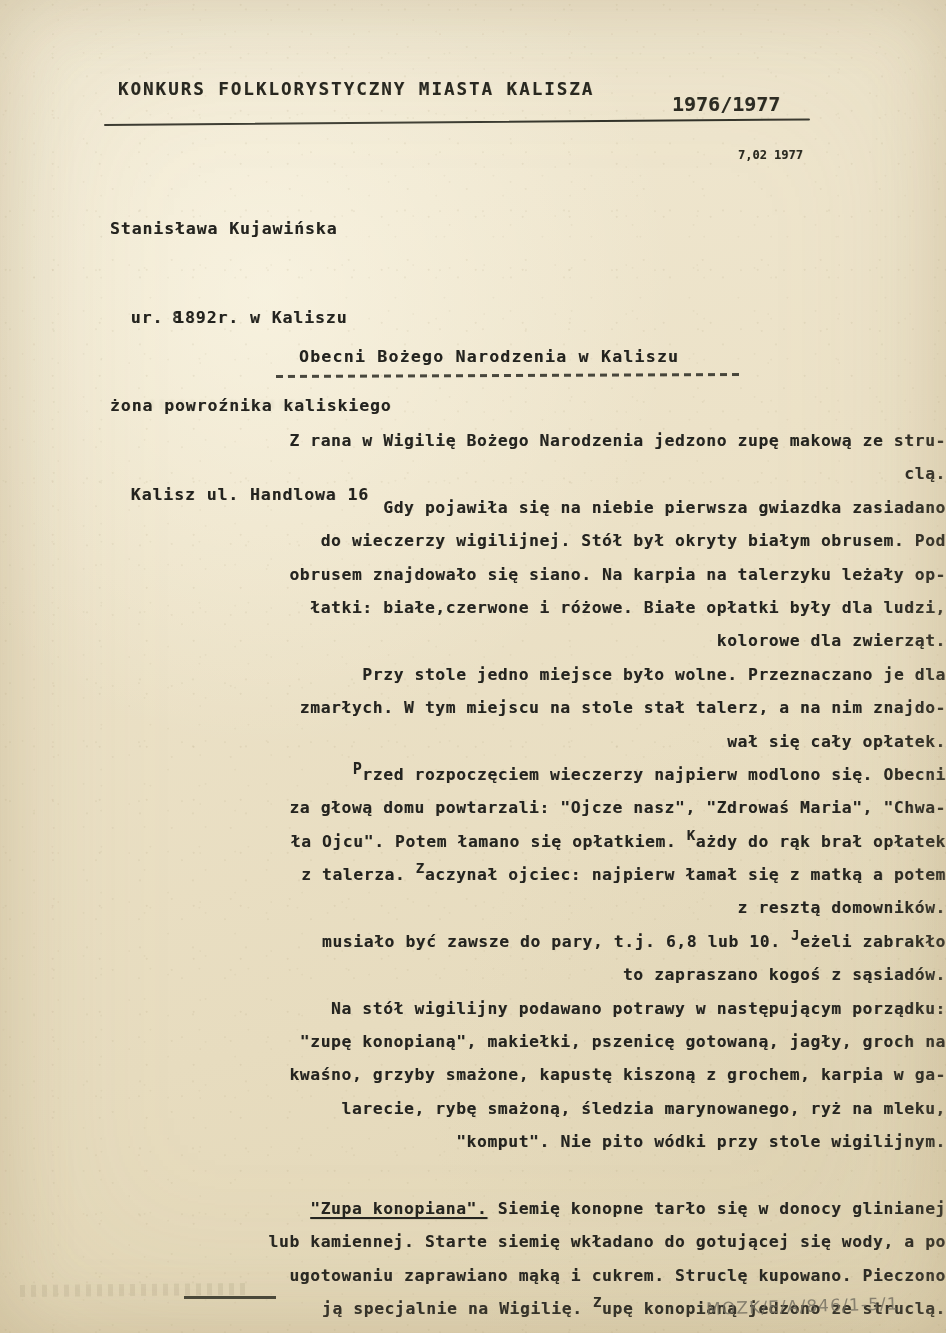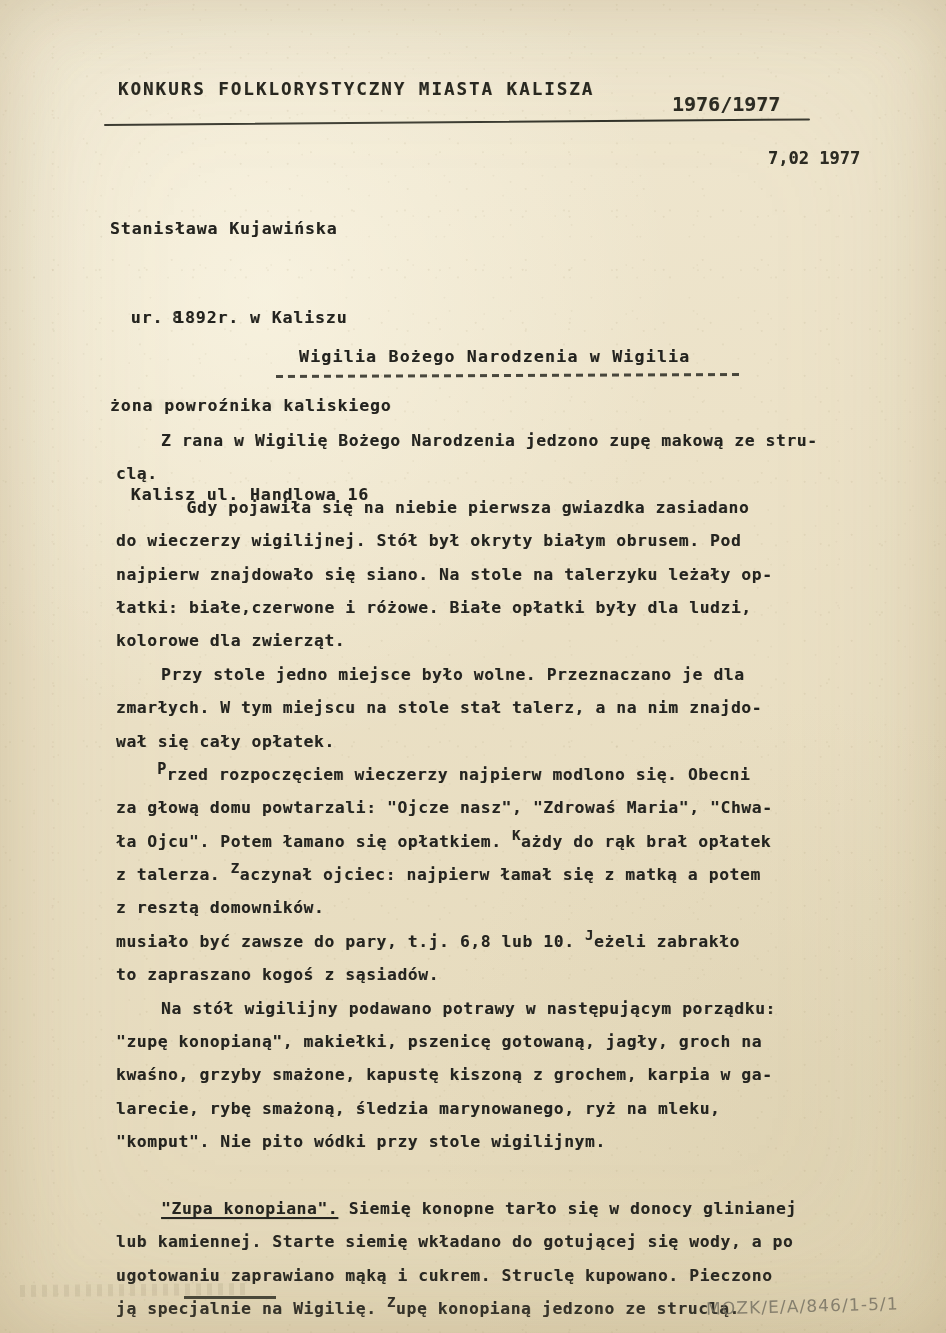--- a/index.html
+++ b/index.html
@@ -78,23 +78,23 @@
     width: 706px;
     height: 2.4px;
     background: linear-gradient(90deg, #2a2a22 0%, #33332a 40%, #1e1e18 78%, #2a2a22 100%);
     transform: rotate(-0.45deg);
     transform-origin: left center;
     border-radius: 1px;
     opacity: 0.92;
   }
 
   .date {
-    left: 768px;
+    left: 738px;
     top: 148px;
-    font-size: 17px;
+    font-size: 12px;
     font-weight: 700;
     color: #2a2a22;
   }
 
   
   .addr {
     left: 110px;
     top: 155px;
     font-size: 16.5px;
     line-height: 29.5px;
@@ -145,20 +145,21 @@
     line-height: 33.4px;
     letter-spacing: 0.62px;
     font-weight: 700;
     color: #242420;
     text-shadow: 0.35px 0.25px 0 rgba(60,55,40,0.40);
   }
   .body .ln {
     white-space: pre;
     display: block;
     height: 33.4px;
+    text-align: right;
   }
   .body .ind { padding-left: 4.6ch; }
   .gap { height: 33.4px; display:block; }
 
   
   .rise {
     display: inline-block;
     position: relative;
     top: -6px;
     font-size: 15px;
@@ -232,31 +233,31 @@
 
   <div class="ink date">7,02 1977</div>
 
   <div class="ink addr">
     <div>Stanisława Kujawińska</div>
     <div class="ind1"><span class="strike-over"><span>ur. 1892r. w Kaliszu</span><span class="over" style="left:4.15ch;">8</span></span></div>
     <div>żona powroźnika kaliskiego</div>
     <div class="ind1">Kalisz ul. Handlowa 16</div>
   </div>
 
-  <div class="ink doc-title">Wigilia Bożego Narodzenia w Wigilia</div>
+  <div class="ink doc-title">Obecni Bożego Narodzenia w Kaliszu</div>
   <div class="doc-title-rule"></div>
 
   <div class="ghost2"></div>
 
   <div class="body">
     <div class="ln ind">Z rana w Wigilię Bożego Narodzenia jedzono zupę makową ze stru-</div>
     <div class="ln">clą.</div>
     <div class="ln" style="padding-left:7.2ch">Gdy pojawiła się na niebie pierwsza gwiazdka zasiadano</div>
     <div class="ln">do wieczerzy wigilijnej. Stół był okryty białym obrusem. Pod</div>
-    <div class="ln">najpierw znajdowało się siano. Na stole na talerzyku leżały op-</div>
+    <div class="ln">obrusem znajdowało się siano. Na karpia na talerzyku leżały op-</div>
     <div class="ln">łatki: białe,czerwone i różowe. Białe opłatki były dla ludzi,</div>
     <div class="ln">kolorowe dla zwierząt.</div>
 
     <div class="ln ind">Przy stole jedno miejsce było wolne. Przeznaczano je dla</div>
     <div class="ln">zmarłych. W tym miejscu na stole stał talerz, a na nim znajdo-</div>
     <div class="ln">wał się cały opłatek.</div>
 
     <div class="ln" style="padding-left:4.2ch"><span class="rise">P</span><span>rzed rozpoczęciem wieczerzy najpierw modlono się. Obecni</span></div>
     <div class="ln">za głową domu powtarzali: "Ojcze nasz", "Zdrowaś Maria", "Chwa-</div>
     <div class="ln"><span>ła Ojcu". Potem łamano się opłatkiem. <span class="rise-sm">K</span>ażdy do rąk brał opłatek</span></div>

